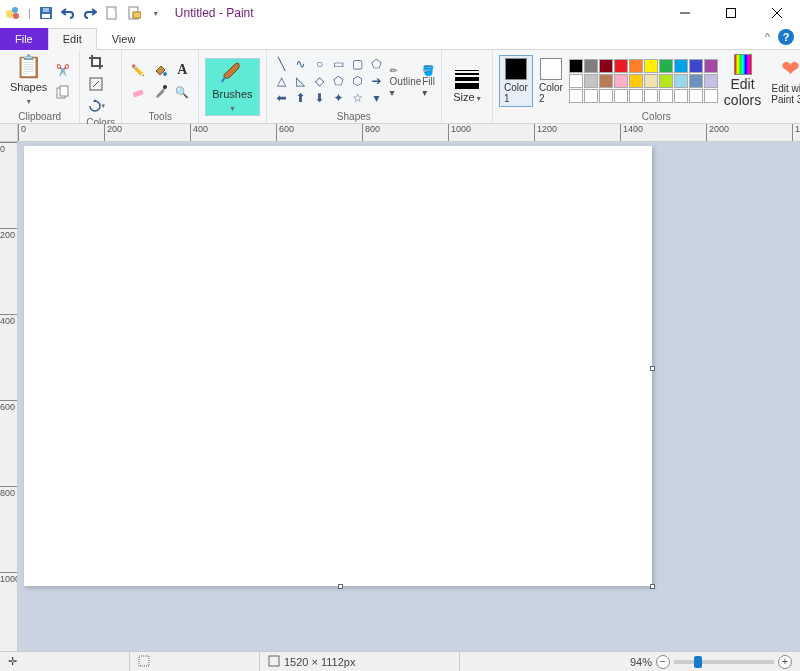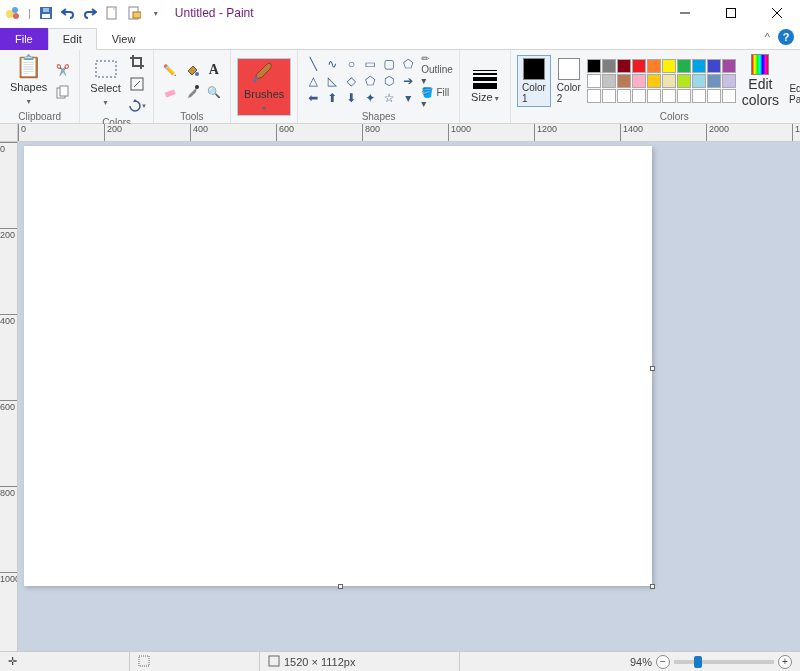--- a/index.html
+++ b/index.html
@@ -20,21 +20,21 @@
   .ribbon { height: 74px; background: #f5f6f7; display: flex; border-bottom: 1px solid #d5d5d5; }
   .group { display: flex; flex-direction: column; border-right: 1px solid #e2e2e2; padding: 2px 6px 1px 6px; }
   .group-body { flex: 1; display: flex; align-items: center; gap: 2px; }
   .group-label { text-align: center; font-size: 10px; color: #666; padding-top: 1px; }
   .bigbtn { display: flex; flex-direction: column; align-items: center; justify-content: center; gap: 2px; padding: 2px 4px; cursor: pointer; min-width: 38px; height: 58px; text-align: center; line-height: 1.1; }
   .bigbtn .ico { font-size: 22px; }
   .dd::after { content: " ▾"; font-size: 8px; color: #666; }
   .tool-col { display: flex; flex-direction: column; gap: 2px; }
   .tool-row { display: flex; gap: 2px; }
   .tool { width: 20px; height: 20px; display: flex; align-items: center; justify-content: center; cursor: pointer; }
-  .brushes { border: 1px solid #b5cde1; background: #ef4444; padding: 2px 6px; text-align: center; cursor: pointer; }
+  .brushes { border: 1px solid #b5cde1; background: #5eead4; padding: 2px 6px; text-align: center; cursor: pointer; }
   .shapes-grid { display: grid; grid-template-columns: repeat(6, 18px); grid-auto-rows: 16px; gap: 1px; }
   .shape { width: 18px; height: 16px; display: flex; align-items: center; justify-content: center; cursor: pointer; font-size: 12px; color: #3a5a8a; }
   .size-lines { display: flex; flex-direction: column; gap: 2px; }
   .size-line { width: 24px; background: #000; }
   .color-box { width: 22px; height: 22px; border: 1px solid #888; }
   .color-sel { display: flex; flex-direction: column; align-items: center; gap: 2px; padding: 2px 4px; cursor: pointer; line-height: 1.1; }
   .color-sel.active { border: 1px solid #7aa7d0; background: #e6eef7; }
   .palette { display: flex; flex-direction: column; gap: 1px; }
   .pal-row { display: flex; gap: 1px; }
   .swatch { width: 14px; height: 14px; border: 1px solid #aaa; cursor: pointer; }
@@ -48,21 +48,21 @@
   .rmark-h { position: absolute; top: 0; height: 18px; border-left: 1px solid #888; padding-left: 2px; font-size: 9px; color: #555; }
   .rmark-v { position: absolute; left: 0; width: 18px; border-top: 1px solid #888; padding-top: 1px; font-size: 9px; color: #555; text-align: left; }
   .canvas { position: absolute; top: 22px; left: 24px; width: 628px; height: 440px; background: #fff; box-shadow: 2px 2px 5px rgba(0,0,0,0.2); }
   .handle { position: absolute; width: 5px; height: 5px; background: #fff; border: 1px solid #666; }
   .statusbar { height: 20px; background: #f0f0f0; border-top: 1px solid #ccc; display: flex; align-items: center; font-size: 11px; color: #444; }
   .sb-panel { padding: 0 8px; border-right: 1px solid #ccc; height: 100%; display: flex; align-items: center; gap: 4px; }
   .zoom-ctl { margin-left: auto; display: flex; align-items: center; gap: 4px; padding: 0 8px; }
   .zoom-btn { width: 14px; height: 14px; border: 1px solid #888; border-radius: 50%; display: flex; align-items: center; justify-content: center; font-size: 10px; cursor: pointer; background: #fff; }
   .slider { width: 100px; height: 4px; background: #ccc; position: relative; }
   .slider-thumb { position: absolute; top: -4px; width: 8px; height: 12px; background: #1979ca; border-radius: 2px; }
-  .side-opts { display: flex; flex-direction: column; gap: 1px; font-size: 10px; color: #555; margin-left: 2px; }
+  .side-opts { display: flex; gap: 1px; font-size: 10px; color: #555; margin-left: 2px; }
   .side-opts div { cursor: pointer; }
 </style>
 </head>
 <body>
 
 <div class="titlebar">
   <div class="qat">
     <span class="qat-ico">
       <svg width="16" height="16" viewBox="0 0 16 16">
           <circle cx="5" cy="9" r="4" fill="#ffd966"></circle>
@@ -146,26 +146,20 @@
               <rect x="4" y="1" width="8" height="10" fill="#fff" stroke="#888"></rect>
             </svg>
           </div>
       </div>
     </div>
     <div class="group-label">Clipboard</div>
   </div>
 
   <div class="group">
     <div class="group-body">
-      <div class="bigbtn">
-        <span><svg width="22" height="18">
-              <rect x="1" y="1" width="20" height="16" fill="none" stroke="#3a5a8a" stroke-dasharray="2 2"></rect>
-            </svg></span>
-        <span class="dd">Select</span>
-      </div>
       <div class="tool-col">
         <div class="tool">
             <svg width="14" height="14">
               <path d="M3 0 V11 H14 M0 3 H11 V14" stroke="#555" fill="none" stroke-width="2"></path>
             </svg>
           </div>
         <div class="tool">
             <svg width="14" height="14">
               <rect x="1" y="1" width="12" height="12" fill="none" stroke="#555"></rect>
               <path d="M4 10 L10 4" stroke="#555"></path>

